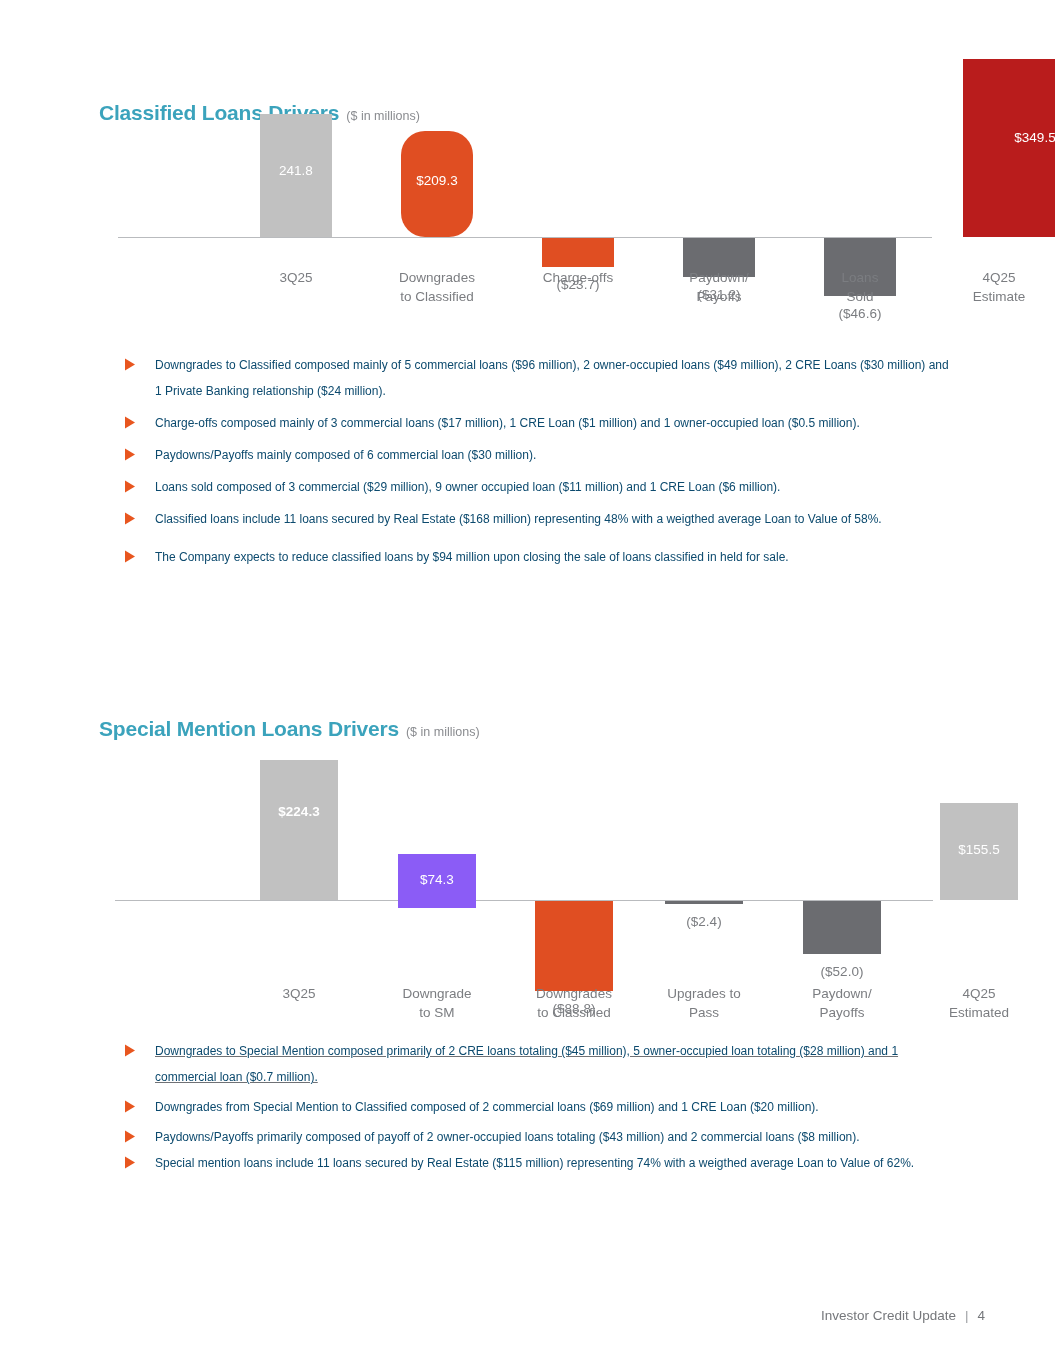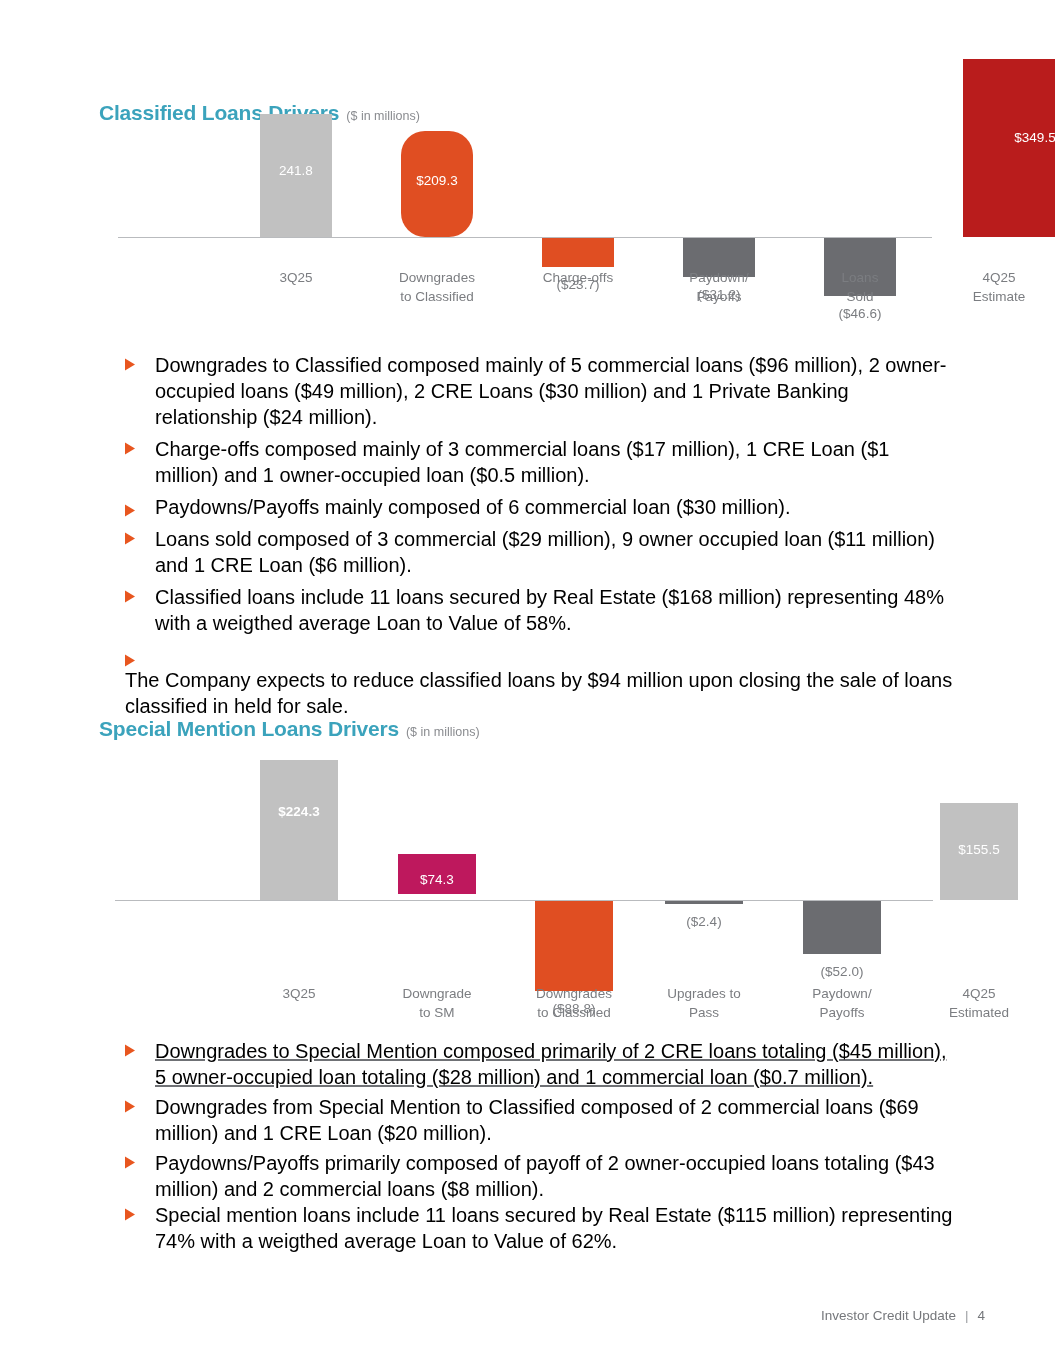--- a/index.html
+++ b/index.html
@@ -92,23 +92,23 @@
   }
   .bullet-marker {
     flex: 0 0 auto;
     width: 30px;
     padding-top: 6px;
     line-height: 0;
   }
   .bullet-marker svg { display: block; }
   .bullet-text {
     flex: 1 1 auto;
-    font-size: 20px;
+    font-size: 12px;
     line-height: 26px;
-    color: #000000;
+    color: #0c4a6e;
   }
 
   
   .footer {
     position: absolute;
     right: 70px;
     bottom: 42px;
     font-size: 13.5px;
     color: #75777b;
     white-space: nowrap;
@@ -175,21 +175,21 @@
         <span class="bullet-text">Downgrades to Classified composed mainly of 5 commercial loans ($96 million), 2 owner-occupied loans ($49 million), 2 CRE Loans ($30 million) and 1 Private Banking relationship ($24 million).</span>
       </div>
       <div class="bullet" style="margin-top: 6px;">
         <span class="bullet-marker">
           <svg width="11" height="13" viewBox="0 0 11 13" aria-hidden="true">
             <polygon points="0,0.5 10,6.5 0,12.5" fill="#e8561f"></polygon>
           </svg>
         </span>
         <span class="bullet-text">Charge-offs composed mainly of 3 commercial loans ($17 million), 1 CRE Loan ($1 million) and 1 owner-occupied loan ($0.5 million).</span>
       </div>
-      <div class="bullet" style="margin-top: 6px; align-items: center;">
+      <div class="bullet" style="margin-top: 6px;">
         <span class="bullet-marker">
           <svg width="11" height="13" viewBox="0 0 11 13" aria-hidden="true">
             <polygon points="0,0.5 10,6.5 0,12.5" fill="#e8561f"></polygon>
           </svg>
         </span>
         <span class="bullet-text">Paydowns/Payoffs mainly composed of 6 commercial loan ($30 million).</span>
       </div>
       <div class="bullet" style="margin-top: 6px;">
         <span class="bullet-marker">
           <svg width="11" height="13" viewBox="0 0 11 13" aria-hidden="true">
@@ -199,21 +199,21 @@
         <span class="bullet-text">Loans sold composed of 3 commercial ($29 million), 9 owner occupied loan ($11 million) and 1 CRE Loan ($6  million).</span>
       </div>
       <div class="bullet" style="margin-top: 6px;">
         <span class="bullet-marker">
           <svg width="11" height="13" viewBox="0 0 11 13" aria-hidden="true">
             <polygon points="0,0.5 10,6.5 0,12.5" fill="#e8561f"></polygon>
           </svg>
         </span>
         <span class="bullet-text">Classified loans include 11 loans secured by Real Estate ($168 million) representing  48%  with a weigthed average Loan to Value of 58%.</span>
       </div>
-      <div class="bullet" style="margin-top: 12px; flex-direction: column;">
+      <div class="bullet" style="margin-top: 12px;">
         <span class="bullet-marker">
           <svg width="11" height="13" viewBox="0 0 11 13" aria-hidden="true">
             <polygon points="0,0.5 10,6.5 0,12.5" fill="#e8561f"></polygon>
           </svg>
         </span>
         <span class="bullet-text">The Company expects to reduce classified loans by $94 million upon closing the sale of loans classified in held for sale.</span>
       </div>
     </div>
 
   <div class="section-head" style="left:99px; top:717px;">
@@ -221,21 +221,21 @@
   </div>
 
   <div class="chart" id="chart-1" style="left:115px; top:748px; width:830px; height:285px;">
       <div class="baseline" style="top: 152px; width: 818px;"></div>
       <div class="bar pos-grey" style="left: 145px; width: 78px; height: 140px; top: 12px; background: rgb(193, 193, 193);">
         <span class="bar-value-inside" style="top: 44px; font-weight: bold;">$224.3</span>
       </div>
       <div class="cat-label" style="left: 104px; width: 160px; top: 236px;">
         <div>3Q25</div>
       </div>
-      <div class="bar pos-orange" style="left: 283px; width: 78px; height: 40px; top: 106px; background: #be185d;">
+      <div class="bar pos-orange" style="left: 283px; width: 78px; height: 54px; top: 106px; background: #8b5cf6;">
         <span class="bar-value-inside" style="top: 18px;">$74.3</span>
       </div>
       <div class="cat-label" style="left: 242px; width: 160px; top: 236px;">
         <div>Downgrade</div>
         <div>to SM</div>
       </div>
       <div class="bar neg-orange" style="left: 420px; width: 78px; height: 90px; top: 153px; background: rgb(224, 78, 34);"></div>
       <div class="bar-value-below" style="left: 389px; width: 140px; top: 253px;">($88.8)</div>
       <div class="cat-label" style="left: 379px; width: 160px; top: 236px;">
         <div>Downgrades</div>

